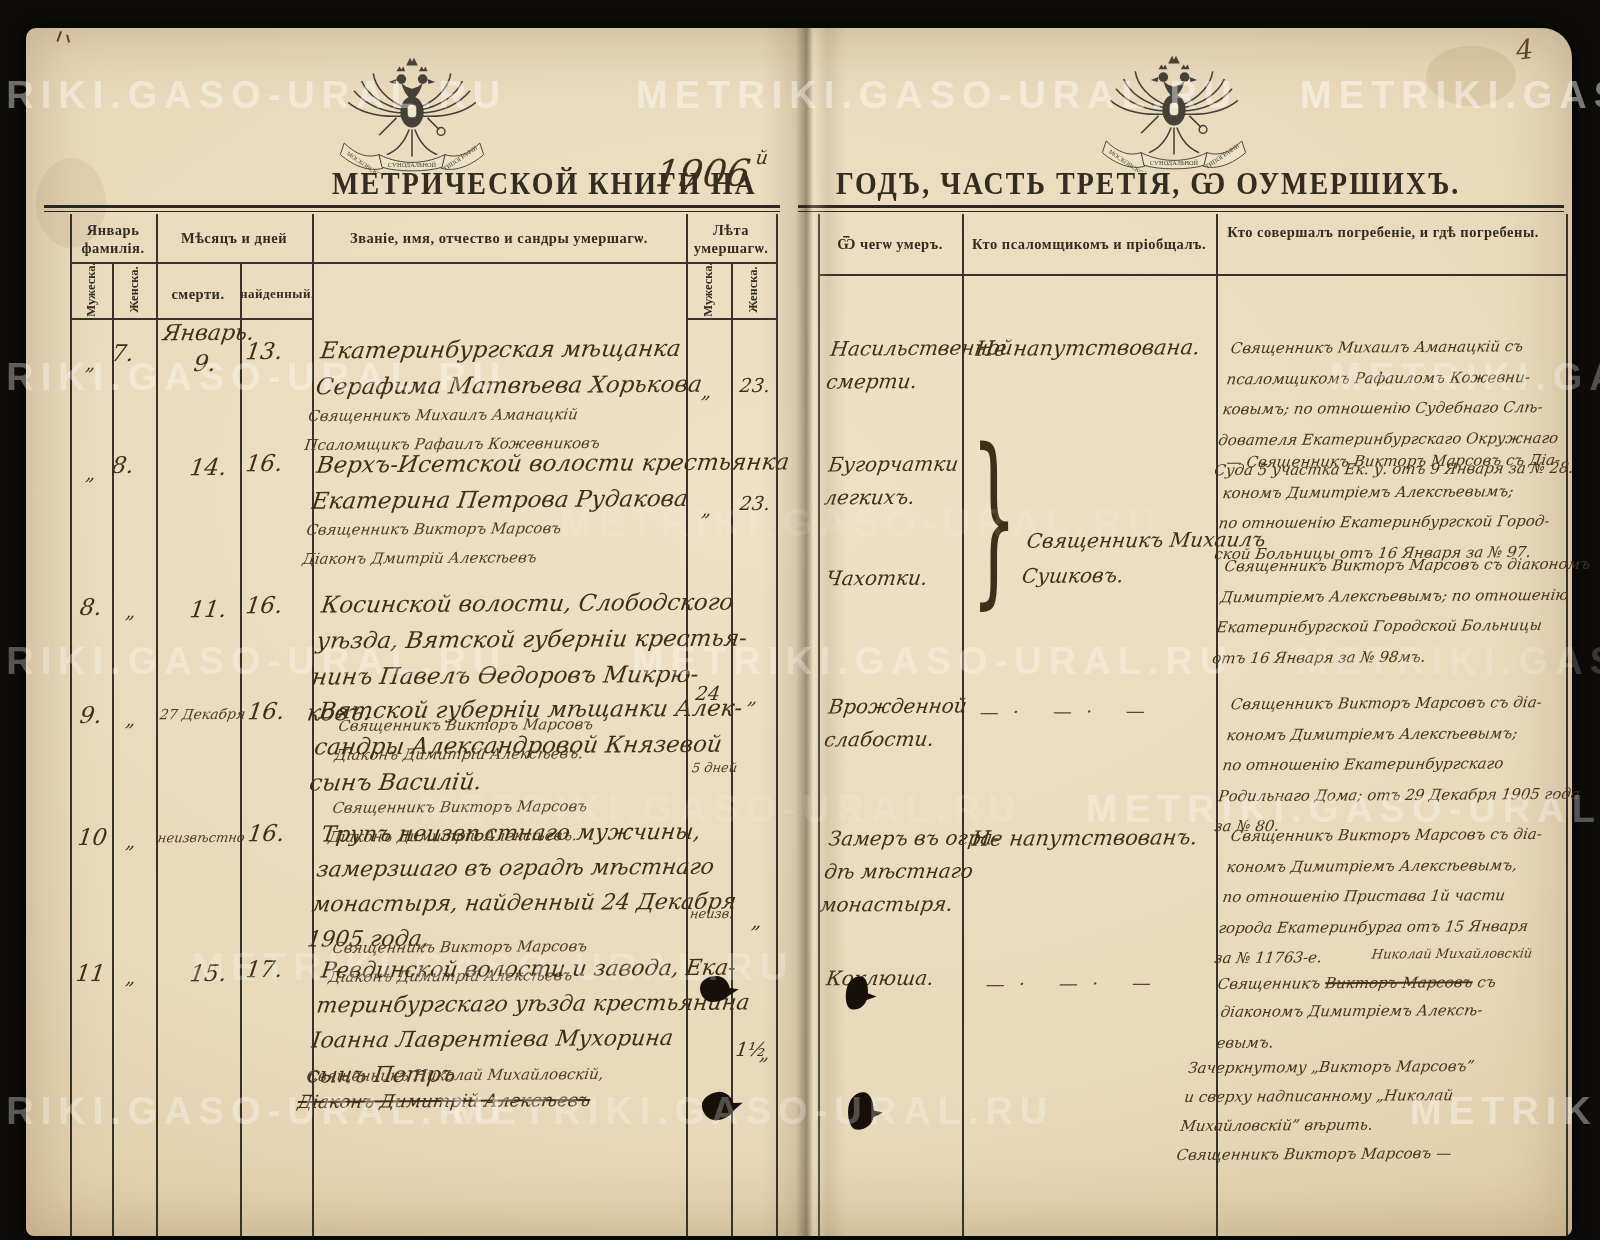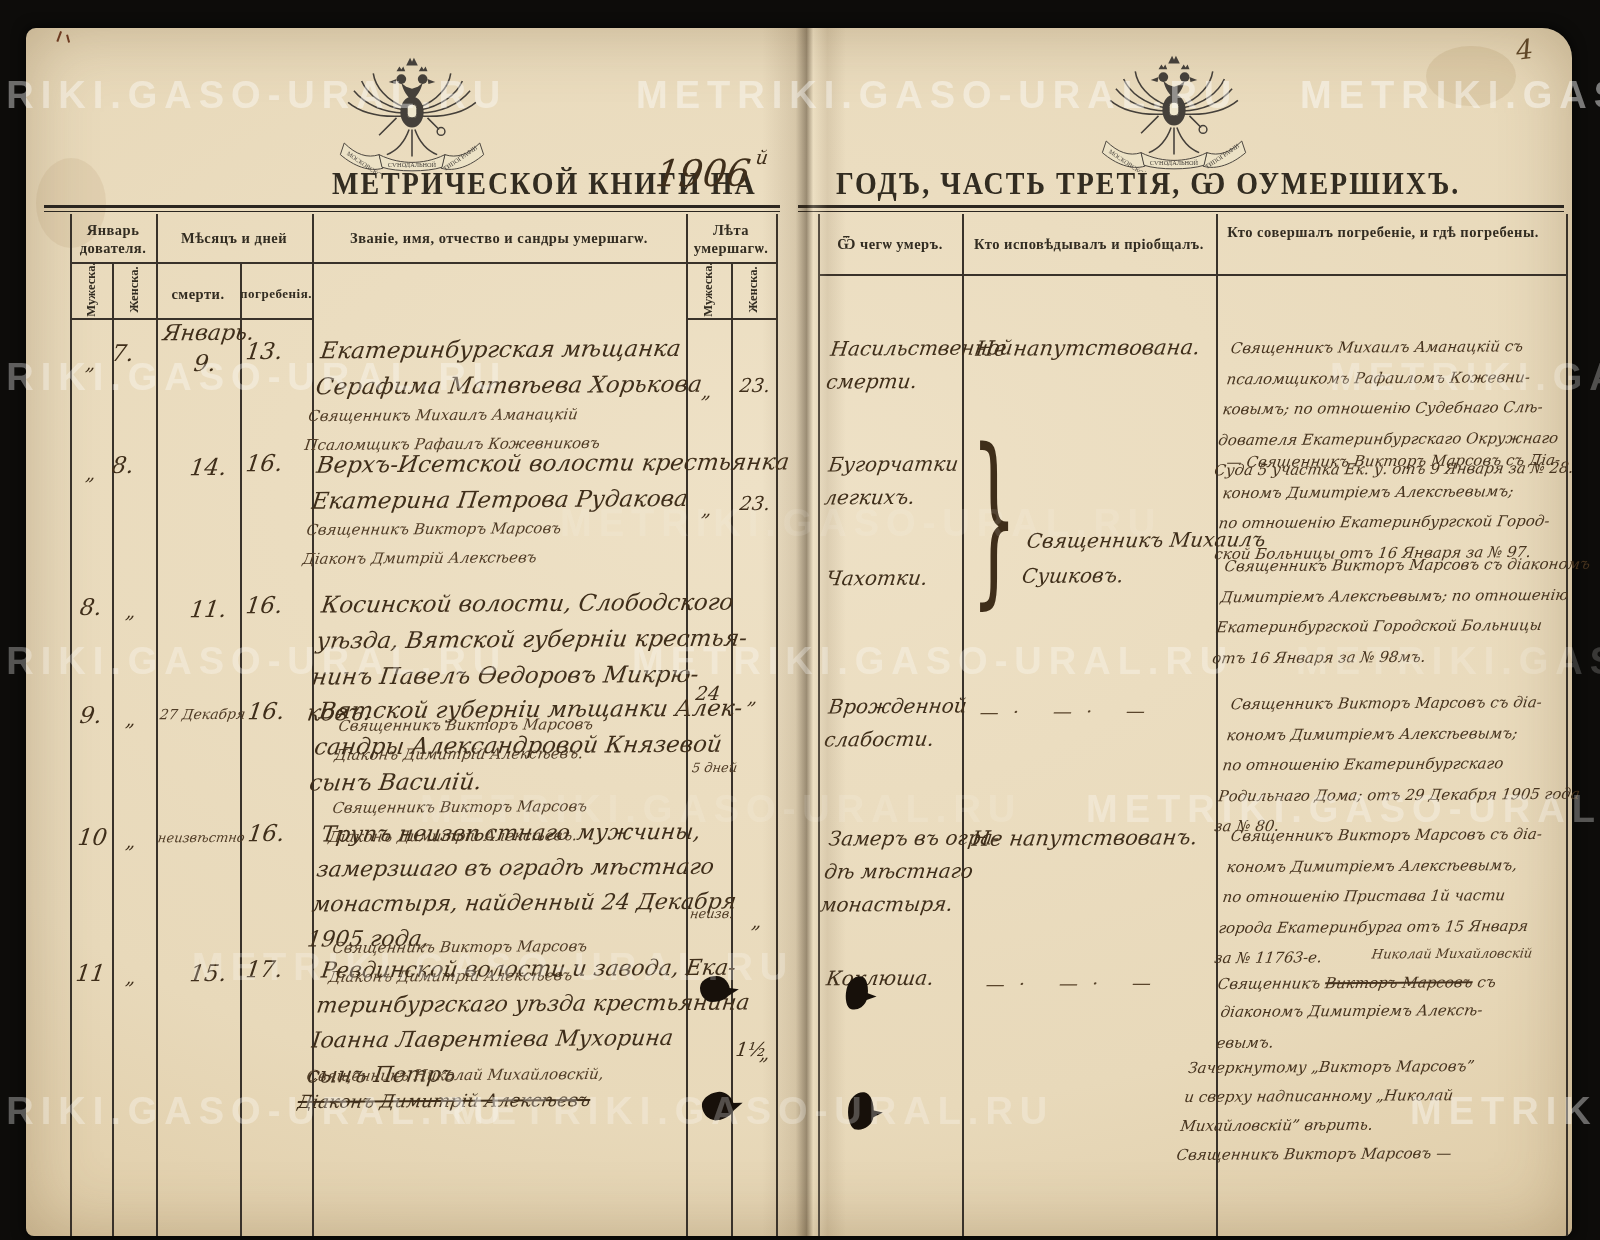--- a/index.html
+++ b/index.html
@@ -134,34 +134,34 @@
   <div class="hline" style="left:70px;top:318px;width:242px"></div>
   <div class="hline" style="left:686px;top:318px;width:90px"></div>
 
   <div class="vline" style="left:818px;top:214px;height:1022px"></div>
   <div class="vline" style="left:962px;top:214px;height:1022px"></div>
   <div class="vline" style="left:1216px;top:214px;height:1022px"></div>
   <div class="vline" style="left:1566px;top:214px;height:1022px"></div>
   <div class="hline" style="left:818px;top:274px;width:748px"></div>
 
   <div class="printed colhead" style="left:70px;top:222px;width:86px">Январь</div>
-  <div class="printed colhead" style="left:70px;top:240px;width:86px">дователя.</div>
+  <div class="printed colhead" style="left:70px;top:240px;width:86px">фамилія.</div>
   <div class="printed colhead" style="left:156px;top:230px;width:156px">Мѣсяцъ и дней</div>
   <div class="printed colhead" style="left:312px;top:230px;width:374px">Званіе, имя, отчество и сандры умершагѡ.</div>
   <div class="printed colhead" style="left:686px;top:222px;width:90px">Лѣта</div>
   <div class="printed colhead" style="left:686px;top:240px;width:90px">умершагѡ.</div>
   <div class="printed colhead" style="left:156px;top:286px;width:84px">смерти.</div>
-  <div class="printed colhead" style="left:240px;top:286px;width:72px;font-size:13px">погребенія.</div>
+  <div class="printed colhead" style="left:240px;top:286px;width:72px;font-size:13px">найденный.</div>
   <div class="vlabel" style="left:56px;top:282px">Мужеска.</div>
   <div class="vlabel" style="left:99px;top:282px">Женска.</div>
   <div class="vlabel" style="left:673px;top:282px">Мужеска.</div>
   <div class="vlabel" style="left:718px;top:282px">Женска.</div>
 
   <div class="printed colhead" style="left:818px;top:236px;width:144px">Ѿ чегѡ умеръ.</div>
-  <div class="printed colhead" style="left:962px;top:236px;width:254px">Кто исповѣдывалъ и пріобщалъ.</div>
+  <div class="printed colhead" style="left:962px;top:236px;width:254px">Кто псаломщикомъ и пріобщалъ.</div>
   <div class="printed colhead" style="left:1216px;top:224px;width:334px">Кто совершалъ погребеніе, и гдѣ погребены.</div>
 
   <div class="hw md" style="left:163px;top:320px;font-size:22px">Январь.</div>
 
   <div>
     <div class="hw md" style="left:86px;top:352px">„</div>
     <div class="hw lg" style="left:112px;top:340px">7.</div>
     <div class="hw lg" style="left:194px;top:350px">9.</div>
     <div class="hw lg" style="left:246px;top:338px">13.</div>
     <div class="hw lg nm" style="left:318px;top:336px">

